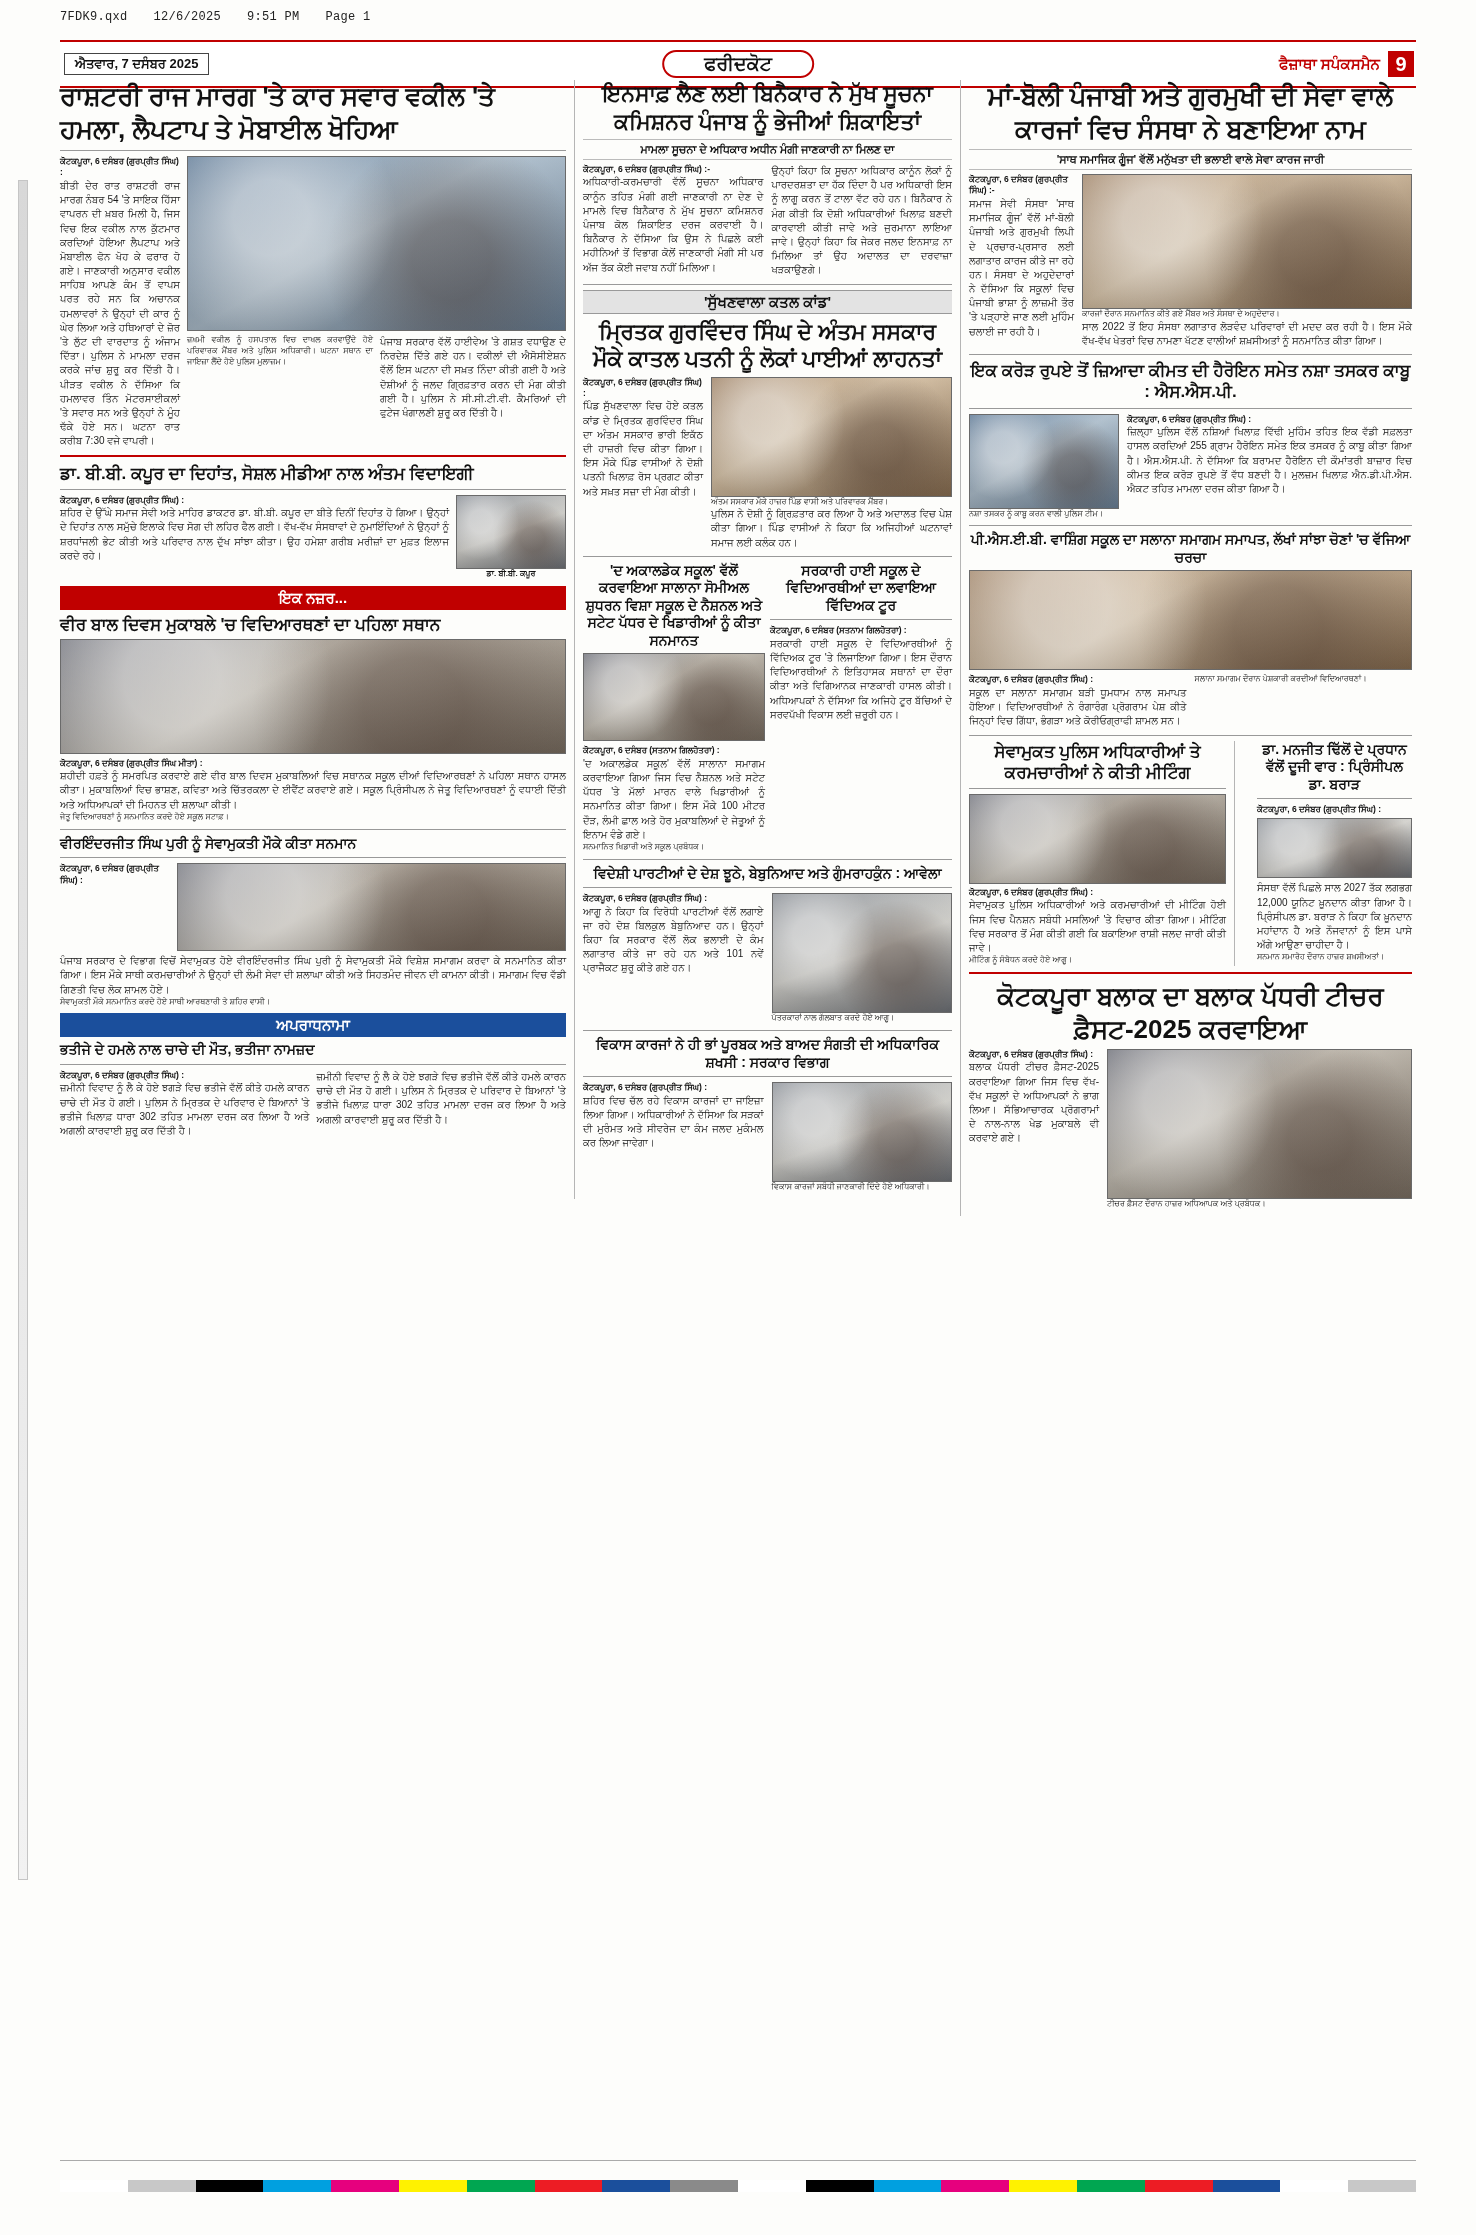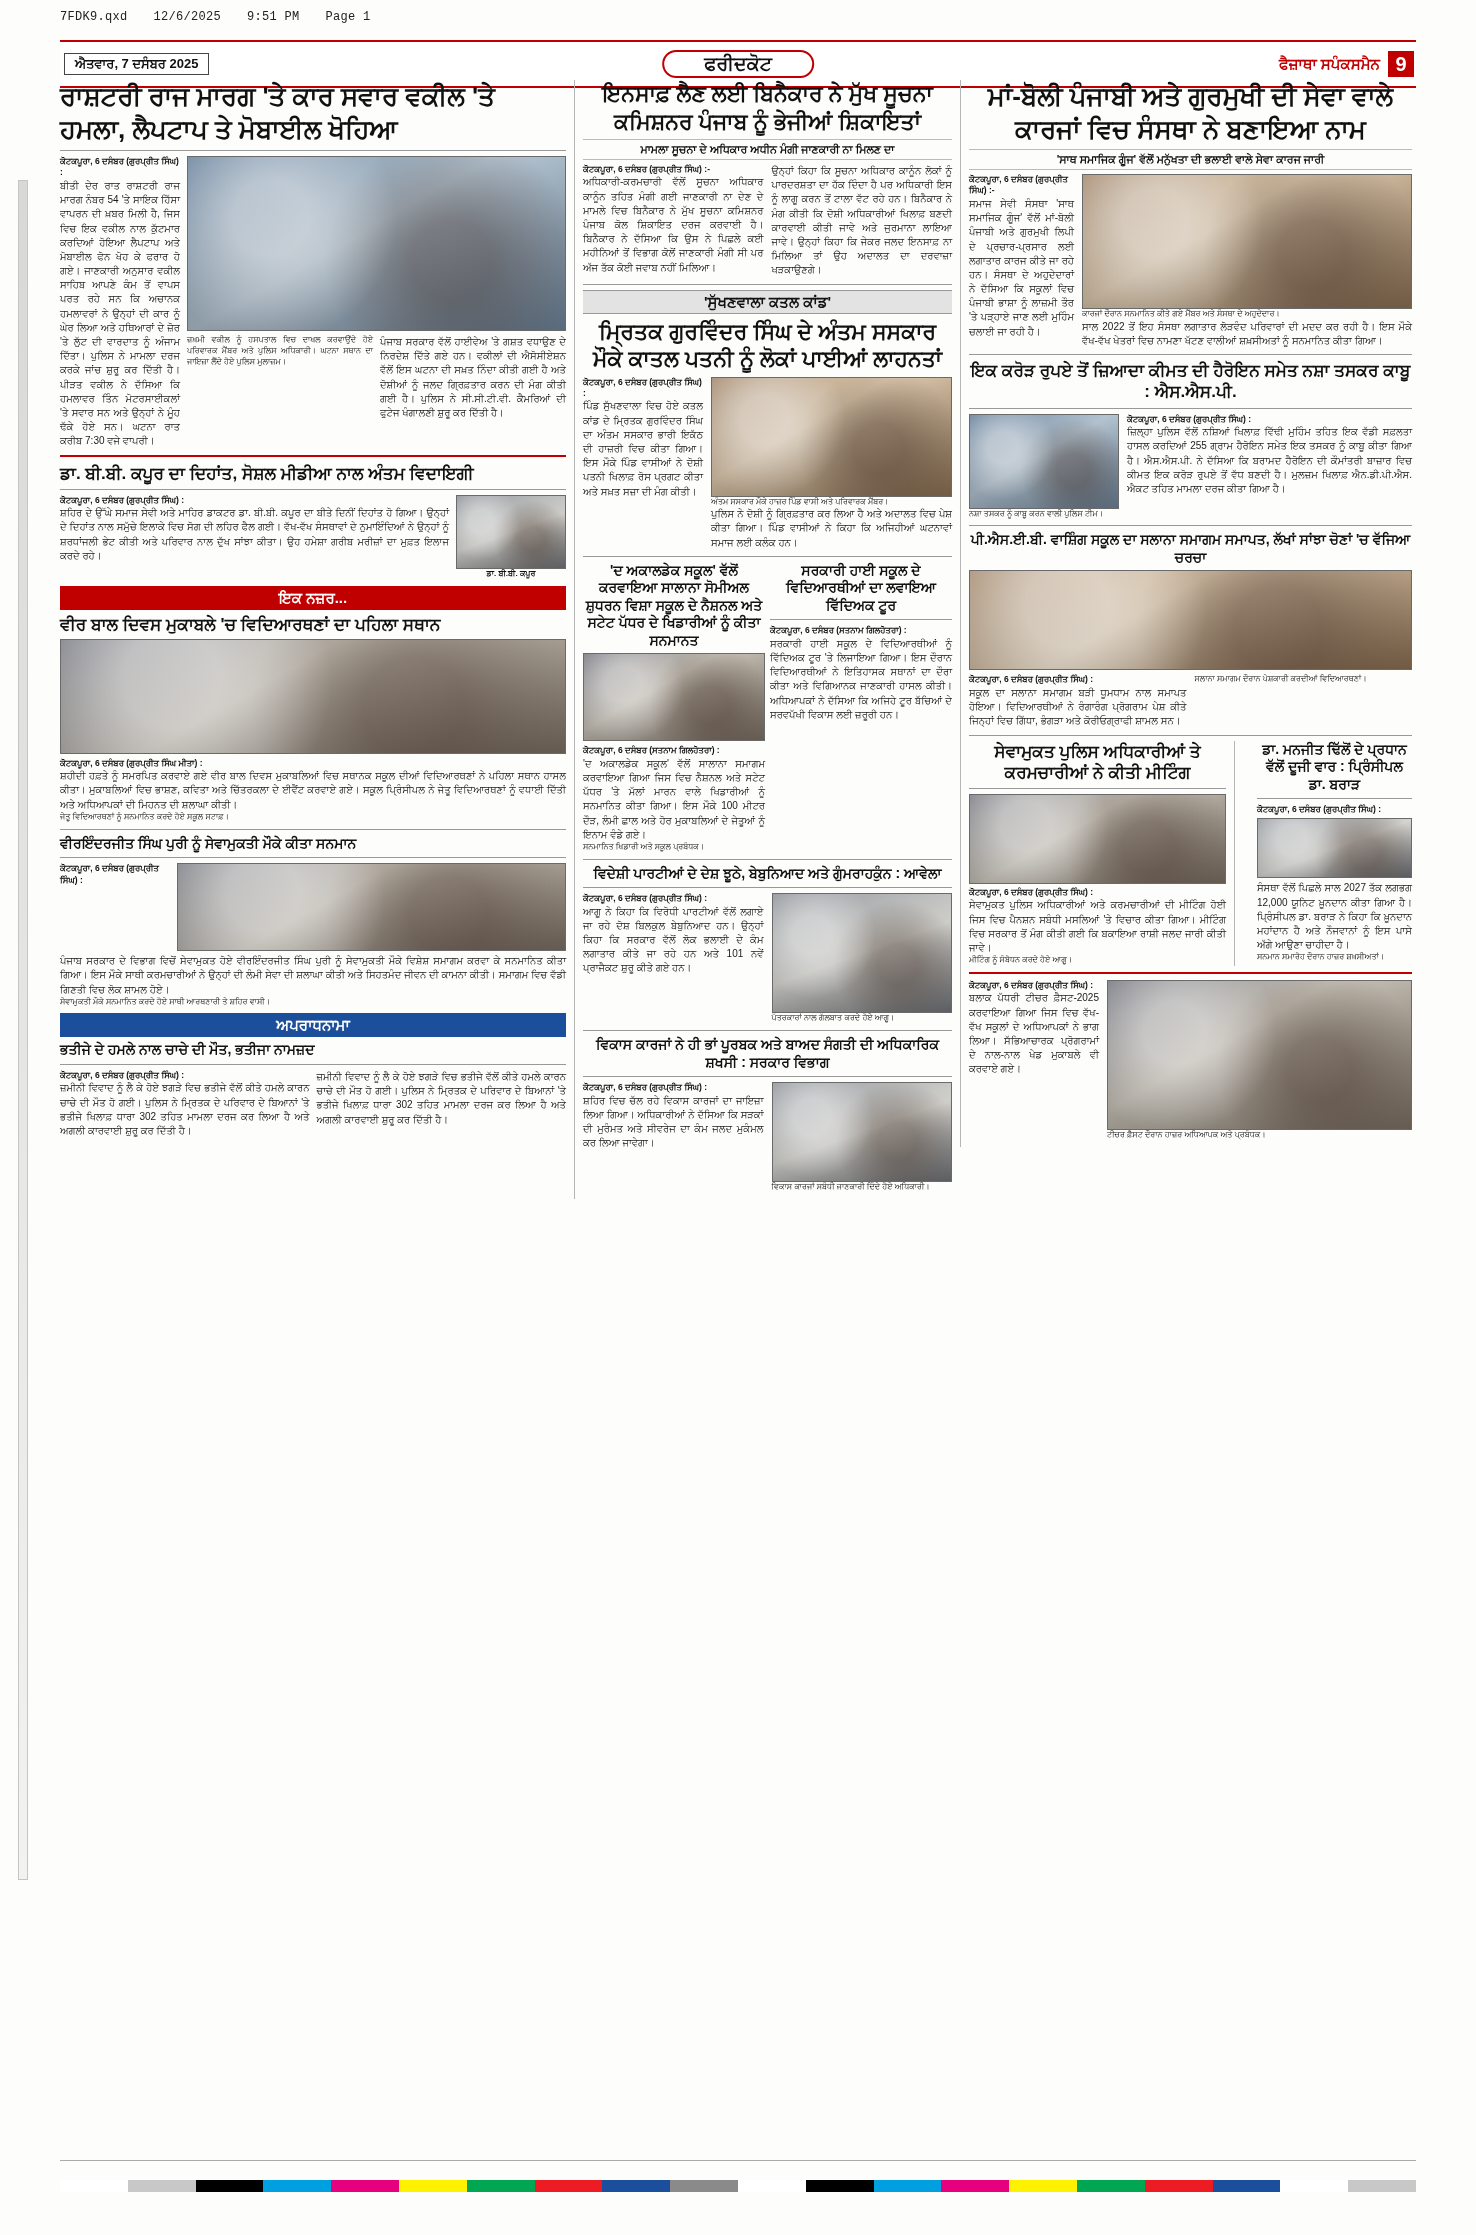--- a/index.html
+++ b/index.html
@@ -391,20 +391,21 @@
               <div class="photo portrait" style="height:60px;margin:3px 0;"></div>
               <div class="body">ਸੰਸਥਾ ਵੱਲੋਂ ਪਿਛਲੇ ਸਾਲ 2027 ਤੱਕ ਲਗਭਗ 12,000 ਯੂਨਿਟ ਖ਼ੂਨਦਾਨ ਕੀਤਾ ਗਿਆ ਹੈ। ਪ੍ਰਿੰਸੀਪਲ ਡਾ. ਬਰਾੜ ਨੇ ਕਿਹਾ ਕਿ ਖ਼ੂਨਦਾਨ ਮਹਾਂਦਾਨ ਹੈ ਅਤੇ ਨੌਜਵਾਨਾਂ ਨੂੰ ਇਸ ਪਾਸੇ ਅੱਗੇ ਆਉਣਾ ਚਾਹੀਦਾ ਹੈ।</div>
               <div class="caption">ਸਨਮਾਨ ਸਮਾਰੋਹ ਦੌਰਾਨ ਹਾਜ਼ਰ ਸ਼ਖ਼ਸੀਅਤਾਂ।</div>
             </div>
           </div>
         </div>
 
         <div class="hrule-thick"></div>
 
         <div class="block">
+          <div class="headline hl-xl">ਕੋਟਕਪੂਰਾ ਬਲਾਕ ਦਾ ਬਲਾਕ ਪੱਧਰੀ ਟੀਚਰ ਫ਼ੈਸਟ-2025 ਕਰਵਾਇਆ</div>
           <div class="cols" style="gap:8px;margin-top:4px;">
             <div class="col" style="flex:0 0 130px;">
               <div class="byline">ਕੋਟਕਪੂਰਾ, 6 ਦਸੰਬਰ (ਗੁਰਪ੍ਰੀਤ ਸਿੰਘ) :</div>
               <div class="body">ਬਲਾਕ ਪੱਧਰੀ ਟੀਚਰ ਫ਼ੈਸਟ-2025 ਕਰਵਾਇਆ ਗਿਆ ਜਿਸ ਵਿਚ ਵੱਖ-ਵੱਖ ਸਕੂਲਾਂ ਦੇ ਅਧਿਆਪਕਾਂ ਨੇ ਭਾਗ ਲਿਆ। ਸੱਭਿਆਚਾਰਕ ਪ੍ਰੋਗਰਾਮਾਂ ਦੇ ਨਾਲ-ਨਾਲ ਖੇਡ ਮੁਕਾਬਲੇ ਵੀ ਕਰਵਾਏ ਗਏ।</div>
             </div>
             <div class="col">
               <div class="photo group" style="height:150px;"></div>
               <div class="caption">ਟੀਚਰ ਫ਼ੈਸਟ ਦੌਰਾਨ ਹਾਜ਼ਰ ਅਧਿਆਪਕ ਅਤੇ ਪ੍ਰਬੰਧਕ।</div>
             </div>
           </div>

